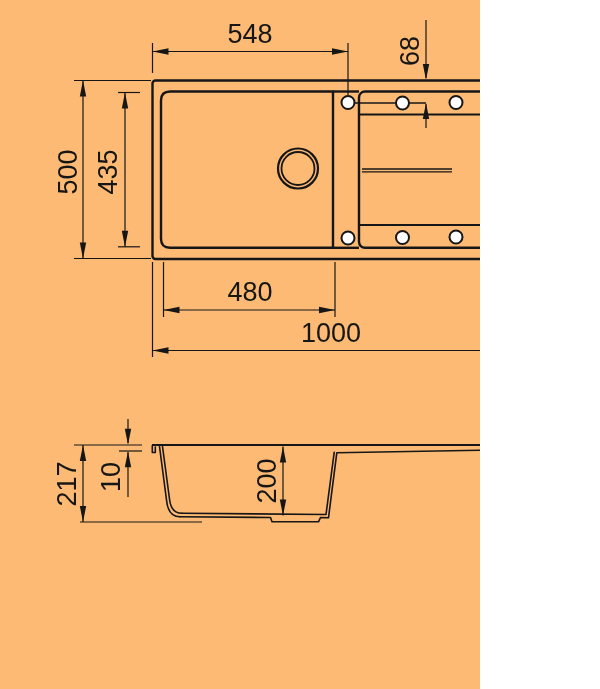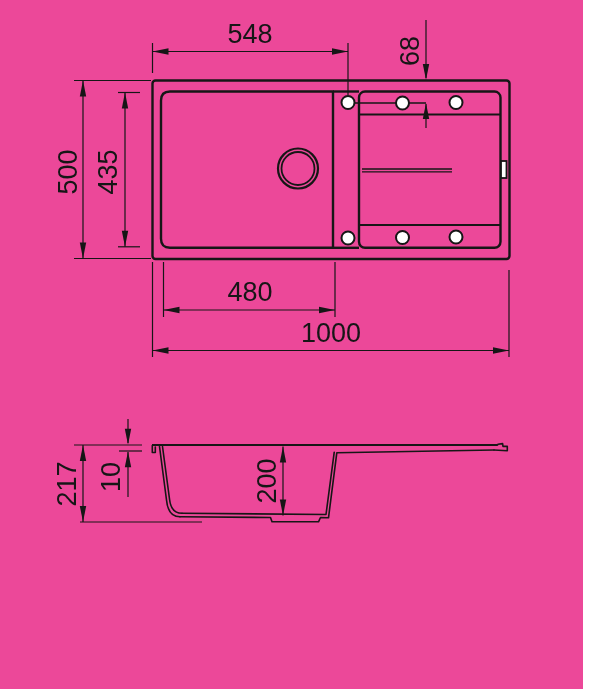--- a/index.html
+++ b/index.html
@@ -1,21 +1,21 @@
 <!DOCTYPE html>
 <html><head>
 <meta charset="utf-8">
 <style>
   html,body{margin:0;padding:0;}
   body{
     width:600px;height:689px;
     background:#ffffff;
     font-family:"Liberation Sans", sans-serif;
   }
-  .canvas{position:relative;width:583px;height:689px;background:#ec4899;overflow:hidden;}
+  .canvas{position:relative;width:480px;height:689px;background:#fdba74;overflow:hidden;}
   svg{display:block;}
   .thick{stroke:#161616;stroke-width:2.4;fill:none;stroke-linejoin:round;}
   .med{stroke:#161616;stroke-width:2;fill:none;}
   .profile{stroke:#161616;stroke-width:1.6;fill:none;stroke-linejoin:round;stroke-linecap:round;}
   .dim{stroke:#161616;stroke-width:1.2;fill:none;}
   .thin{stroke:#161616;stroke-width:1.3;fill:none;}
   .arrow{fill:#161616;stroke:none;}
   .hole{stroke:#161616;stroke-width:2;fill:#ffffff;}
   text.dimtxt{
     fill:#161616;

